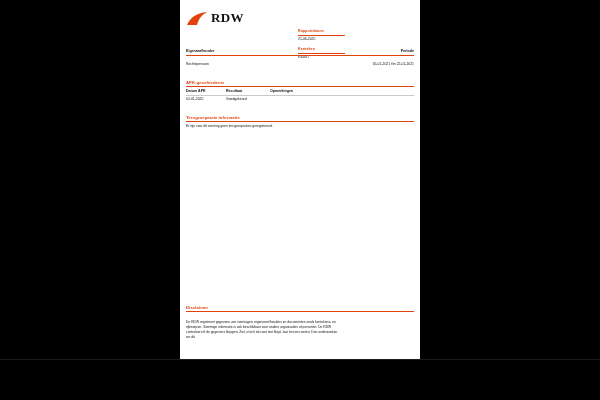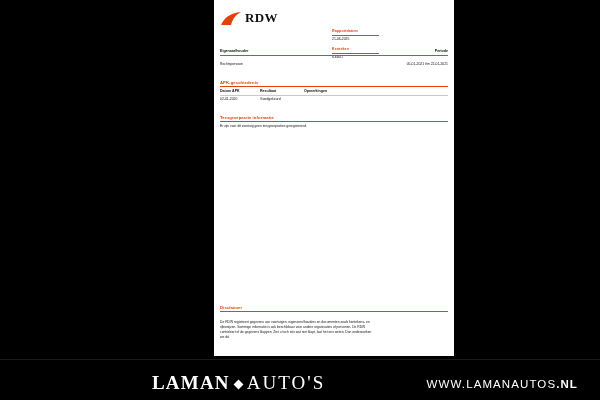--- a/index.html
+++ b/index.html
@@ -18,23 +18,22 @@
     width: 600px;
     height: 400px;
     background: #000000;
   }
   
   .page {
     position: absolute;
     left: 180px;
     top: 0px;
     width: 240px;
-    height: 356px;
+    height: 400px;
     background: #ffffff;
-    margin-left: 34px;
   }
   
   .doc-header {
     position: absolute;
     left: 0; top: 0;
     width: 240px;
     height: 36px;
   }
   .logo-flame {
     position: absolute;
@@ -246,21 +245,15 @@
     <div class="doc-foot-rule"></div>
     <div class="foot-text" style="left:6px;">Postbus 30000</div>
     <div class="foot-text" style="left:82px;">Telefoon 088 008 74 47</div>
     <div class="foot-text" style="right:6px;">Blad 1 van 1</div>
 
   </div>
 
   <div class="banner-divider"></div>
   <div class="banner"></div>
 
-  <div class="brand">
-    <span>LAMAN</span><span class="brand-diamond"></span><span class="thin">AUTO'S</span>
-  </div>
-
-  <div class="site">
-    <span>WWW.LAMANAUTOS</span><span class="bold">.NL</span>
-  </div>
+
 
 </div>
 
 </body></html>

